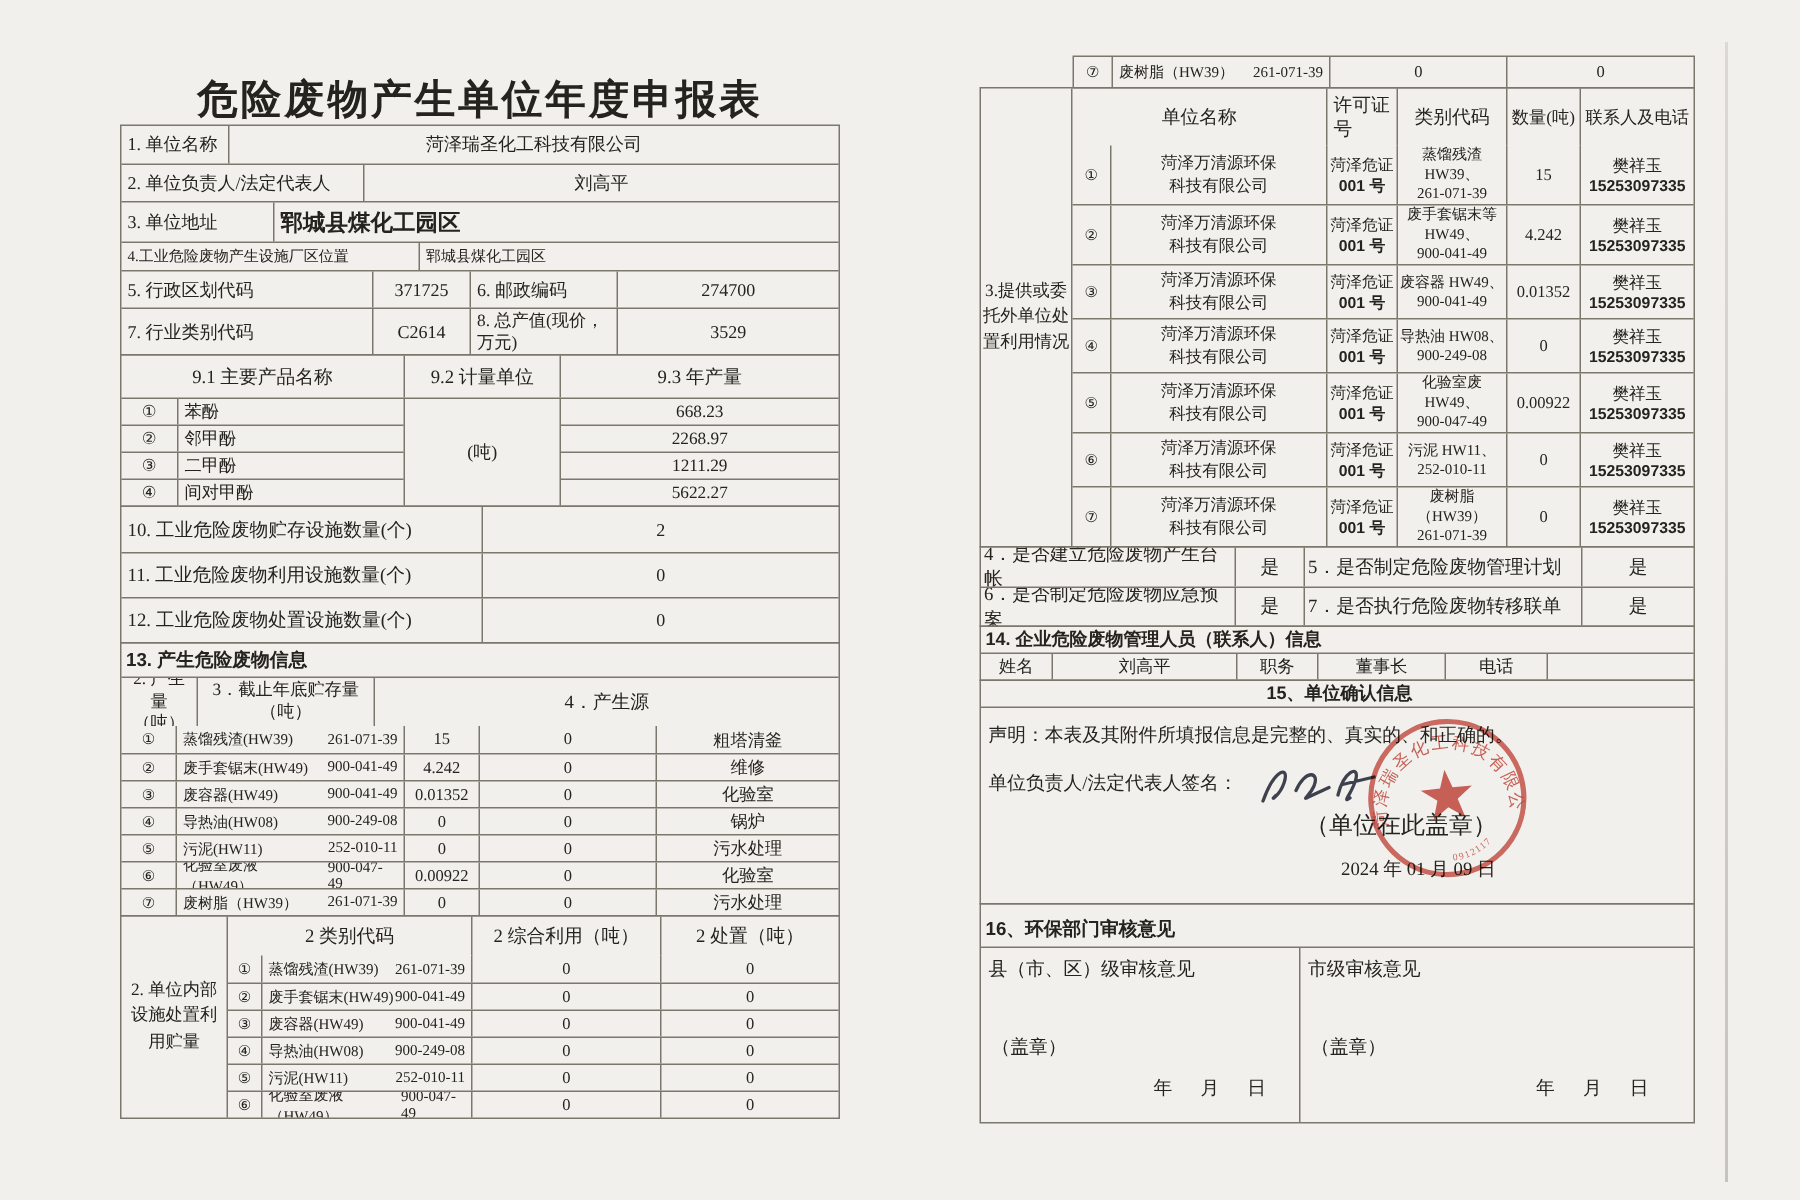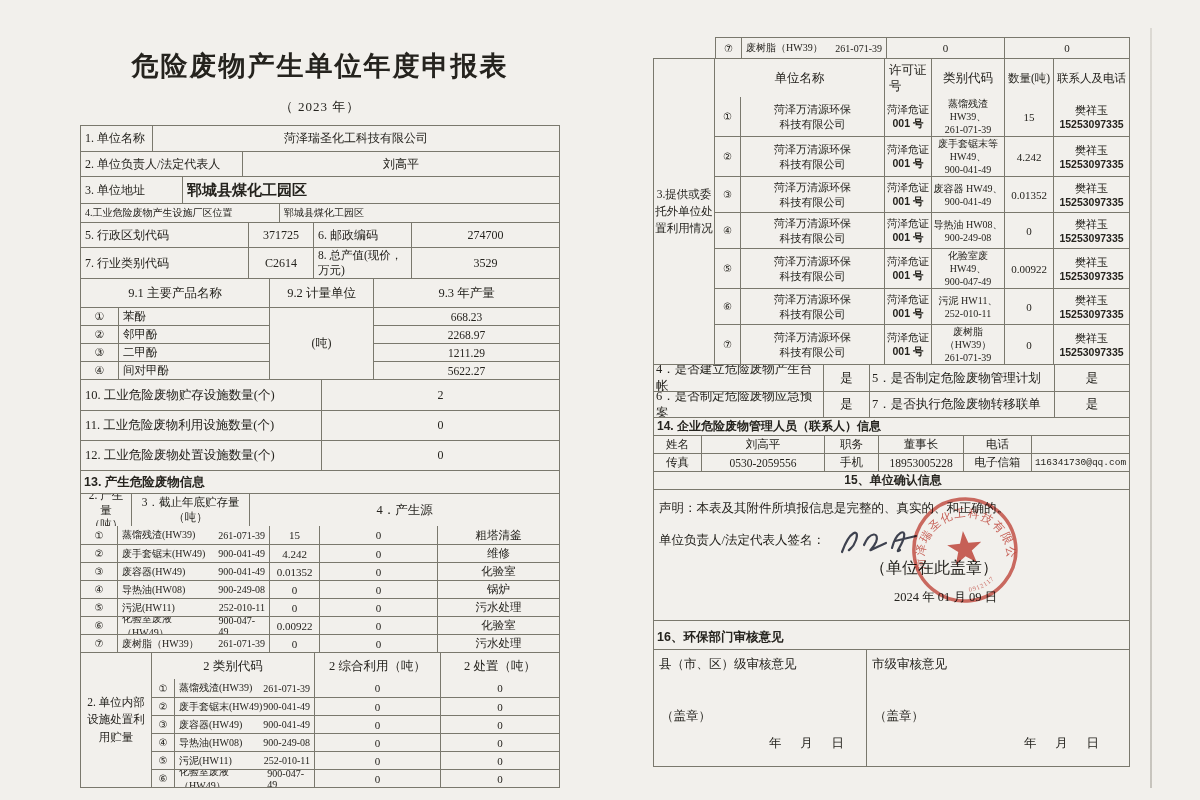--- a/index.html
+++ b/index.html
@@ -45,21 +45,20 @@
   #sig { position:absolute; left:180px; top:32px; }
   .s16cell { position:relative; height:116px; }
   .edge { position:absolute; left:1150px; top:28px; width:2px; height:760px;
           background:linear-gradient(#dcd9d3,#c7c4bd); }
 </style>
 </head>
 <body>
 
 <div class="pg" id="pgL">
   <div class="title">危险废物产生单位年度申报表</div>
-  <div class="year">（  2023 年）</div>
 
   <div class="blk">
     <div class="row" style="height:25px">
       <div class="c" style="width:71px">1. 单位名称</div>
       <div class="c ctr grow">菏泽瑞圣化工科技有限公司</div>
     </div>
     <div class="row" style="height:25px">
       <div class="c" style="width:161px">2. 单位负责人/法定代表人</div>
       <div class="c ctr grow">刘高平</div>
     </div>
@@ -487,28 +486,20 @@
     <div class="row" style="height:17px">
       <div class="secttl grow" style="font-size:12px">14. 企业危险废物管理人员（联系人）信息</div>
     </div>
     <div class="row" style="height:18px">
       <div class="c ctr f115" style="width:47px">姓名</div>
       <div class="c ctr f115" style="width:123px">刘高平</div>
       <div class="c ctr f115" style="width:54px">职务</div>
       <div class="c ctr f115" style="width:85px">董事长</div>
       <div class="c ctr f115" style="width:68px">电话</div>
       <div class="c ctr f115 grow"></div>
-    </div>
-    <div class="row" style="height:18px">
-      <div class="c ctr f115" style="width:47px">传真</div>
-      <div class="c ctr f115" style="width:123px">0530-2059556</div>
-      <div class="c ctr f115" style="width:54px">手机</div>
-      <div class="c ctr f115" style="width:85px">18953005228</div>
-      <div class="c ctr f115" style="width:68px">电子信箱</div>
-      <div class="c ctr grow mono" style="font-size:9.5px; padding:0">116341730@qq.com</div>
     </div>
   </div>
 
   <div class="blk">
     <div class="row" style="height:17px">
       <div class="secttl ctr grow" style="justify-content:center; font-size:12px">15、单位确认信息</div>
     </div>
     <div class="row">
       <div id="sec15body" class="grow">
         <div style="position:absolute; left:5px; top:10px; font-size:12.5px">声明：本表及其附件所填报信息是完整的、真实的、和正确的。</div>

